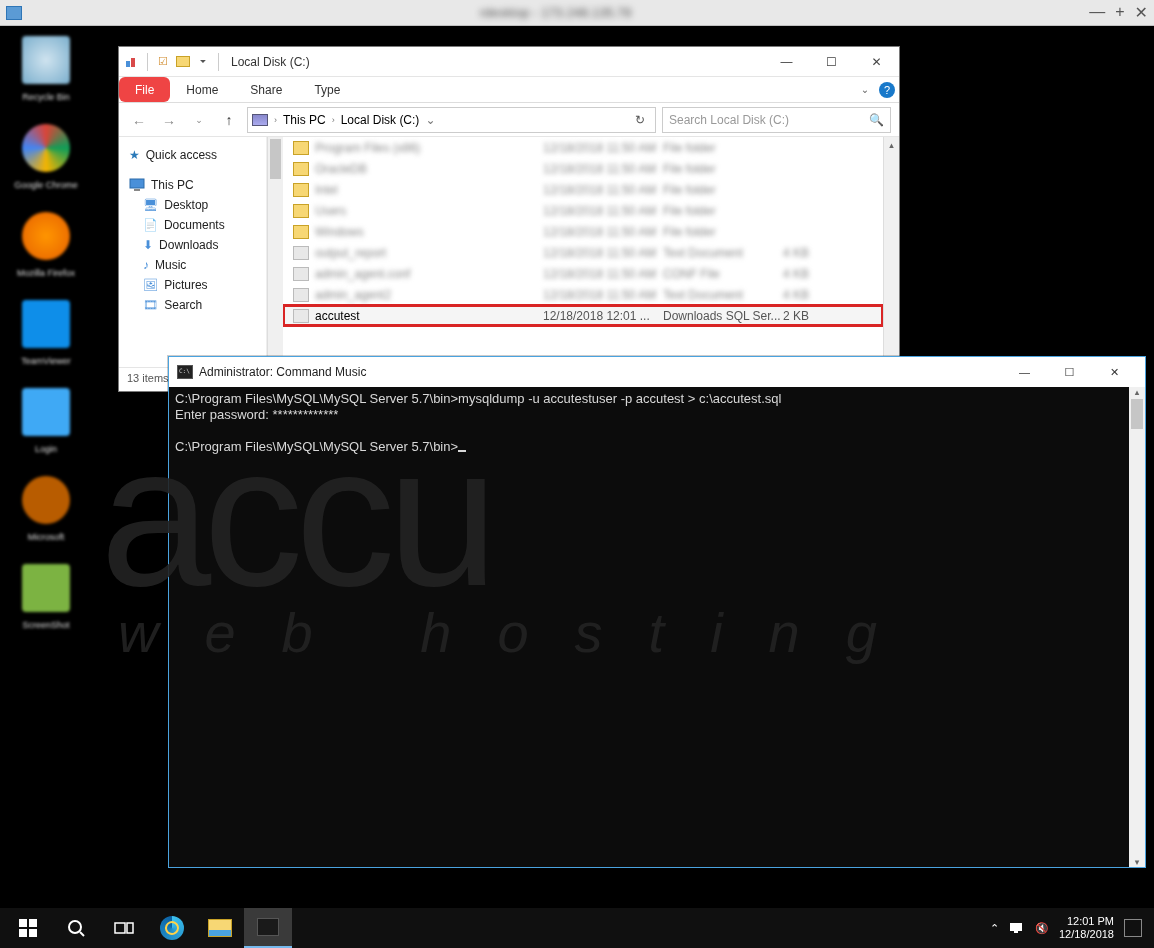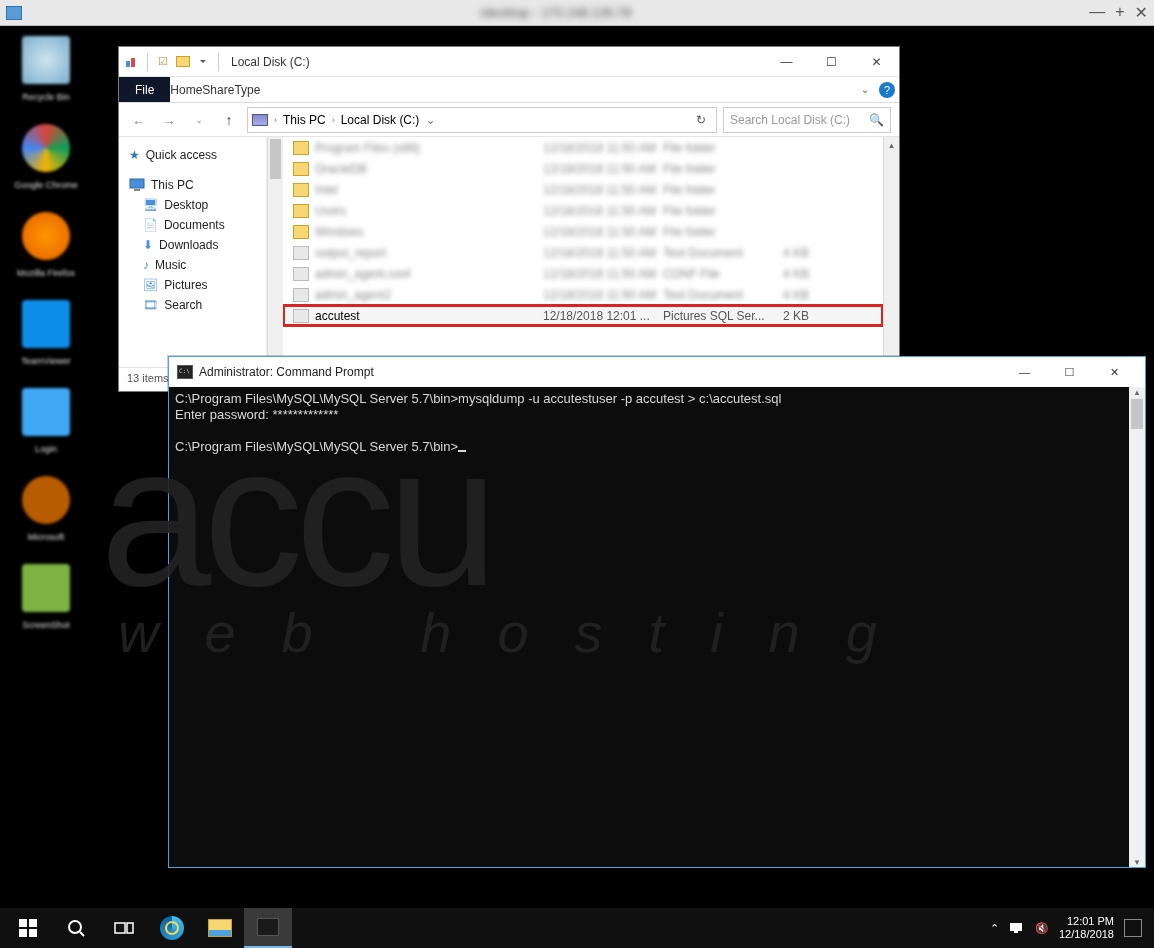--- a/index.html
+++ b/index.html
@@ -24,36 +24,36 @@
 .explorer-titlebar { height: 30px; display: flex; align-items: center; background: #fff; border-bottom: 1px solid #e5e5e5; }
 .explorer-titlebar .qat { display: flex; align-items: center; gap: 2px; padding: 0 4px; }
 .explorer-titlebar .qat .q { width: 18px; height: 18px; display:flex;align-items:center;justify-content:center;font-size:11px;}
 .explorer-titlebar .sep { width:1px; height:18px; background:#ccc; margin:0 4px;}
 .explorer-titlebar .wtitle { font-size: 12px; color: #333; padding-left: 4px; }
 .explorer-titlebar .spacer { flex: 1; }
 .explorer-titlebar .winbtns { display: flex; }
 .explorer-titlebar .winbtns div { width: 45px; height: 30px; display: flex; align-items: center; justify-content: center; font-size: 12px; color: #444; }
 
 .ribbon-tabs { height: 26px; display: flex; align-items: stretch; border-bottom: 1px solid #ddd; }
-.ribbon-tabs .file { background: #0f172a; color: #fff; padding: 4px 16px; font-size: 12px; display:flex;align-items:center;}
-.ribbon-tabs .tab { padding: 4px 0; font-size: 12px; color: #333; display:flex;align-items:center;text-align:right;}
+.ribbon-tabs .file { background: #ef4444; color: #fff; padding: 4px 16px; font-size: 12px; display:flex;align-items:center;border-radius:6px;}
+.ribbon-tabs .tab { padding: 4px 16px; font-size: 12px; color: #333; display:flex;align-items:center;text-align:right;}
 .ribbon-tabs .rspacer { flex:1;}
 .ribbon-tabs .help { width:24px; display:flex;align-items:center;justify-content:center;}
 .ribbon-tabs .help .circ { width:16px;height:16px;border-radius:50%;background:#1979ca;color:#fff;font-size:11px;text-align:center;line-height:16px;}
 .ribbon-tabs .caret { width:20px; display:flex;align-items:center;justify-content:center;font-size:10px;color:#666;}
 
 .addrbar { height: 34px; display: flex; align-items: center; gap: 6px; padding: 4px 8px; border-bottom: 1px solid #e5e5e5; }
 .addrbar .navbtn { width: 24px; height: 24px; display:flex;align-items:center;justify-content:center; color:#888; font-size:14px;}
 .addrbar .navbtn.enabled { color:#333;}
 .addrbar .crumb-wrap { flex:1; height:26px; border:1px solid #ccc; display:flex; align-items:center; padding:0 4px; gap:2px; font-size:12px;}
 .addrbar .crumb-wrap img,.addrbar .crumb-wrap .ci { width:16px;height:12px; background:linear-gradient(#88c,#aae); border:1px solid #557;}
 .addrbar .crumb-wrap .chev { color:#777; font-size:9px; padding:0 4px;}
 .addrbar .crumb-wrap .refresh { margin-left:auto; color:#555; padding:0 6px;}
 .addrbar .crumb-wrap .ddwn { color:#777; padding:0 4px;}
-.addrbar .search { width:168px; height:26px; border:1px solid #ccc; display:flex; align-items:center; padding:0 6px; font-size:12px; color:#999;}
+.addrbar .search { width:229px; height:26px; border:1px solid #ccc; display:flex; align-items:center; padding:0 6px; font-size:12px; color:#999;}
 .addrbar .search .mag { margin-left:auto; color:#777;}
 
 .explorer-body { display:flex; height: 230px; position:relative;}
 .nav-pane { width:148px; border-right:1px solid #eee; padding:8px 4px; font-size:12px; color:#222; overflow:hidden;}
 .nav-pane .item { display:flex; align-items:center; gap:6px; padding:3px 6px;}
 .nav-pane .sub { padding-left:20px;}
 .nav-scroll { width:16px; background:#f0f0f0; border-left:1px solid #ddd; position:relative;}
 .nav-scroll .thumb { position:absolute; top:2px; left:2px; right:2px; height:40px; background:#c6c6c6;}
 
 .file-area { flex:1; display:flex; flex-direction:column; position:relative;}
@@ -313,41 +313,41 @@
               <div class="fd">12/18/2018 11:50 AM</div>
               <div class="ft">Text Document</div>
               <div class="fs">4 KB</div>
             </div>
             <div class="row highlight">
               <div class="fn">
                 <div class="ico file"></div>
                 <span>accutest</span>
               </div>
               <div class="fd">12/18/2018 12:01 ...</div>
-              <div class="ft">Pictures SQL Ser...</div>
+              <div class="ft">Downloads SQL Ser...</div>
               <div class="fs">2 KB</div>
             </div>
           </div>
       </div>
       <div class="file-scroll">
         <div class="arrow">▴</div>
         <div style="flex:1"></div>
         <div class="arrow">▾</div>
       </div>
     </div>
 
     <div class="statusbar">
       <span>13 items</span>
     </div>
   </div>
 
   <div class="cmd">
     <div class="cmd-titlebar">
       <div class="cico"></div>
-      <div class="ctitle">Administrator: Command Prompt</div>
+      <div class="ctitle">Administrator: Command Music</div>
       <div class="spacer"></div>
       <div class="winbtns">
         <div>—</div>
         <div>☐</div>
         <div>✕</div>
       </div>
     </div>
     <div class="cmd-body"><span>C:\Program Files\MySQL\MySQL Server 5.7\bin&gt;mysqldump -u accutestuser -p accutest &gt; c:\accutest.sql</span>
 <span>Enter password: *************</span>
 <span></span>

